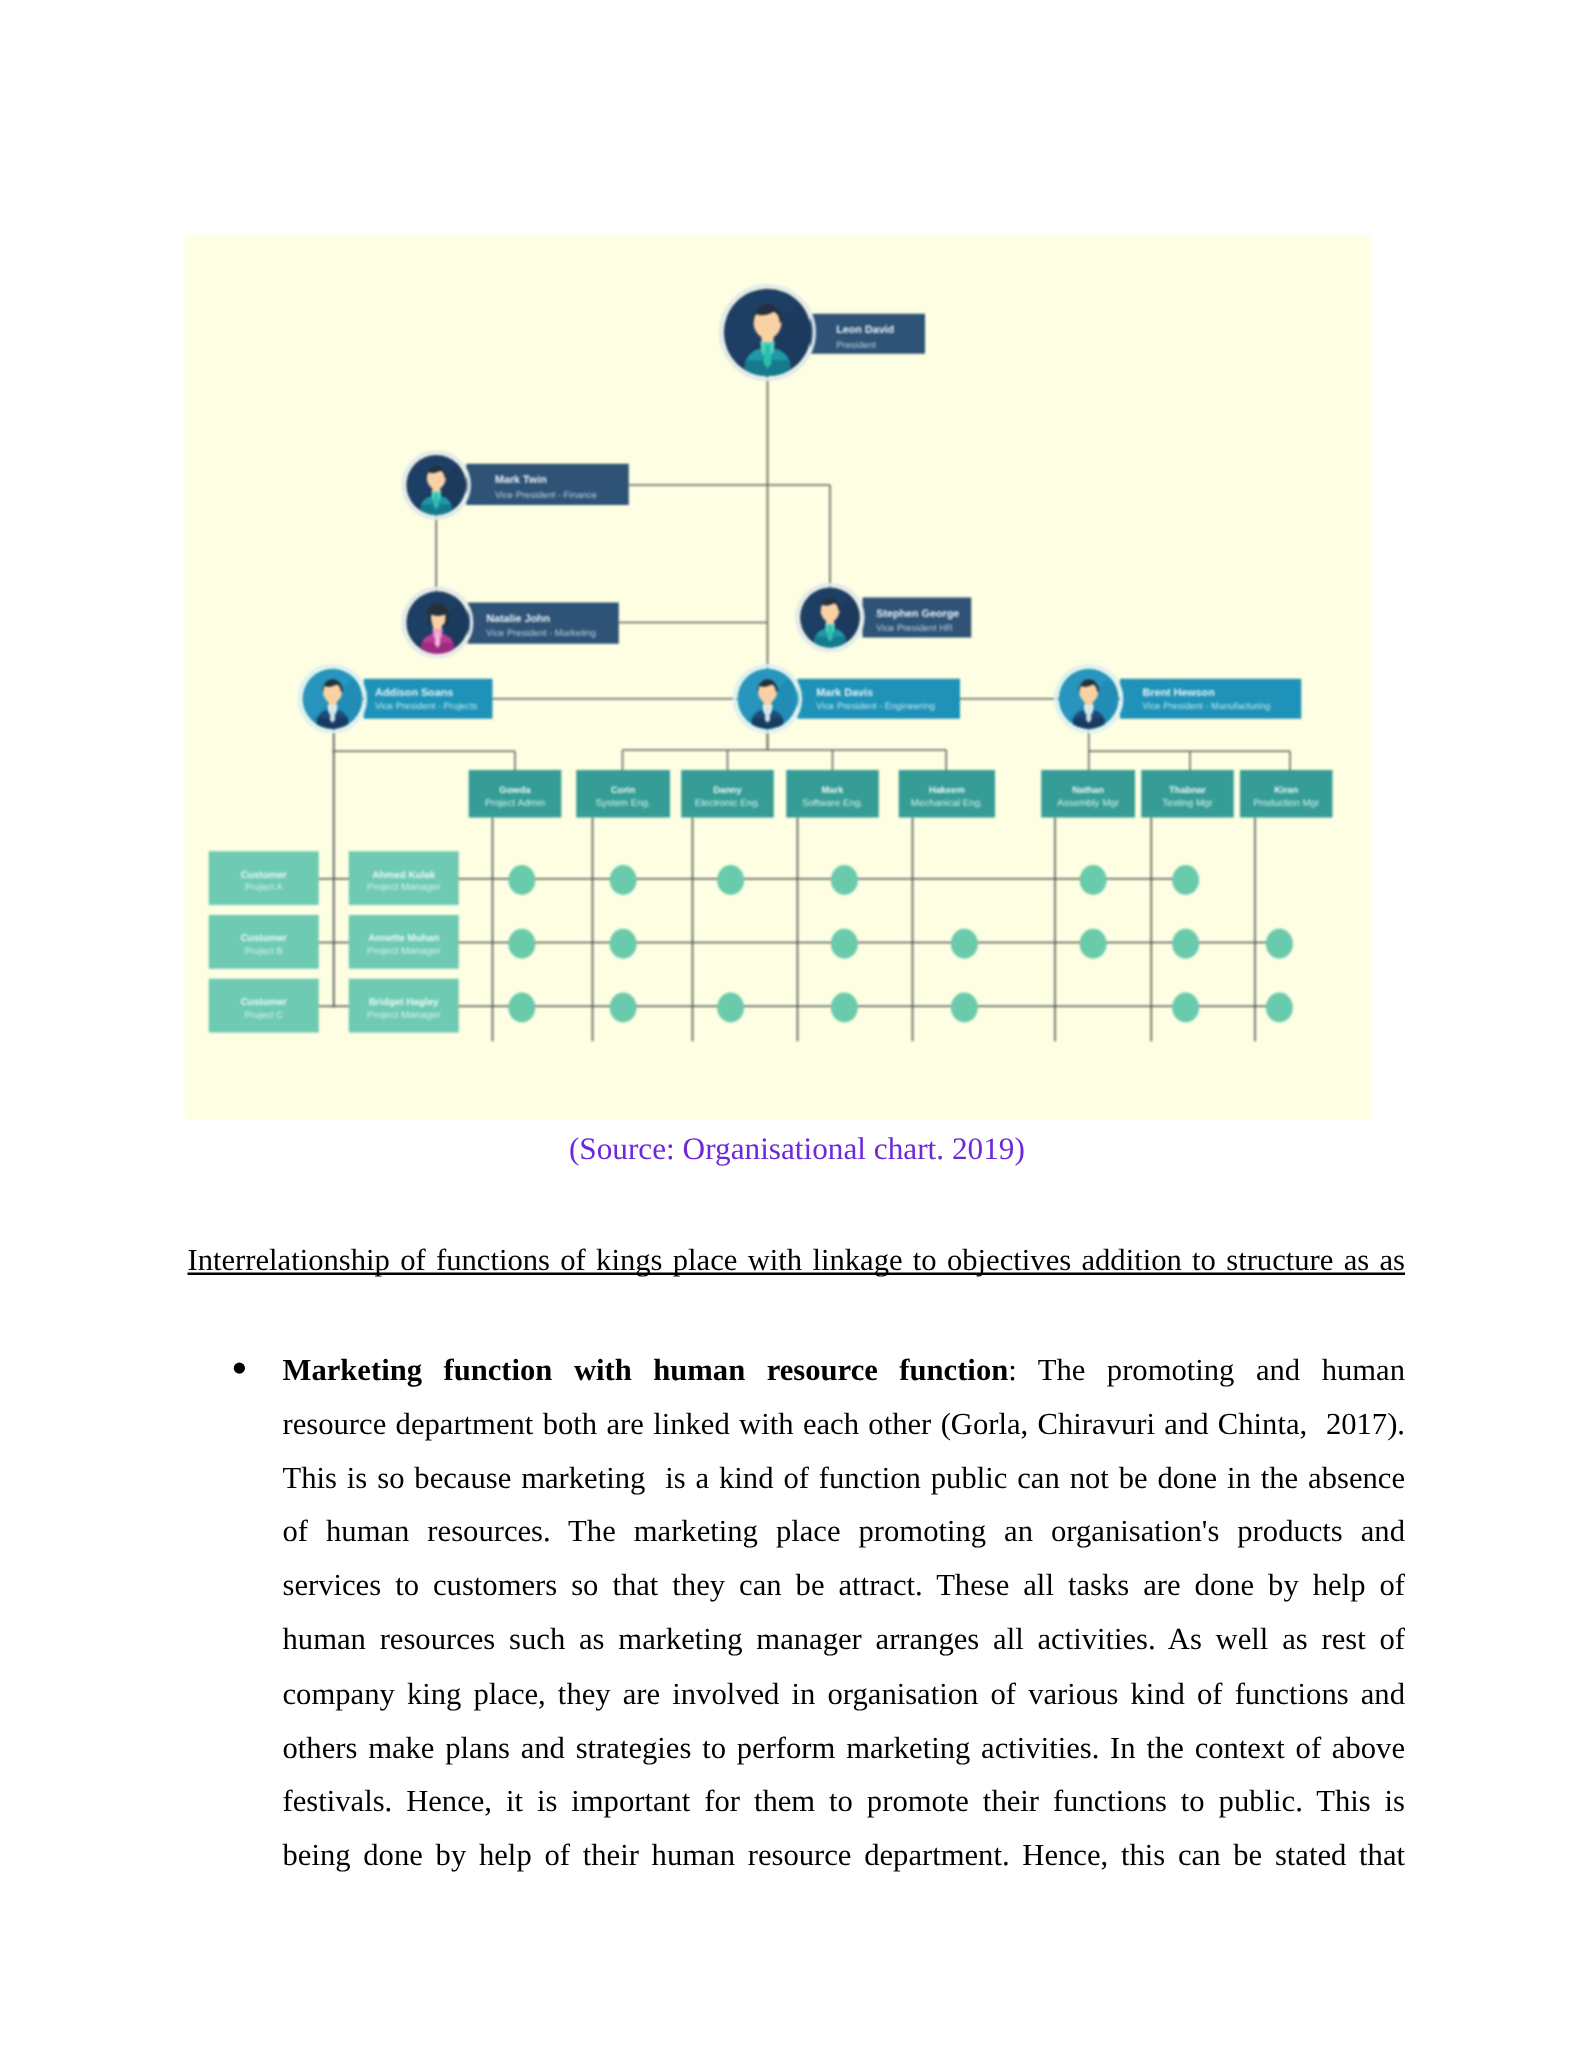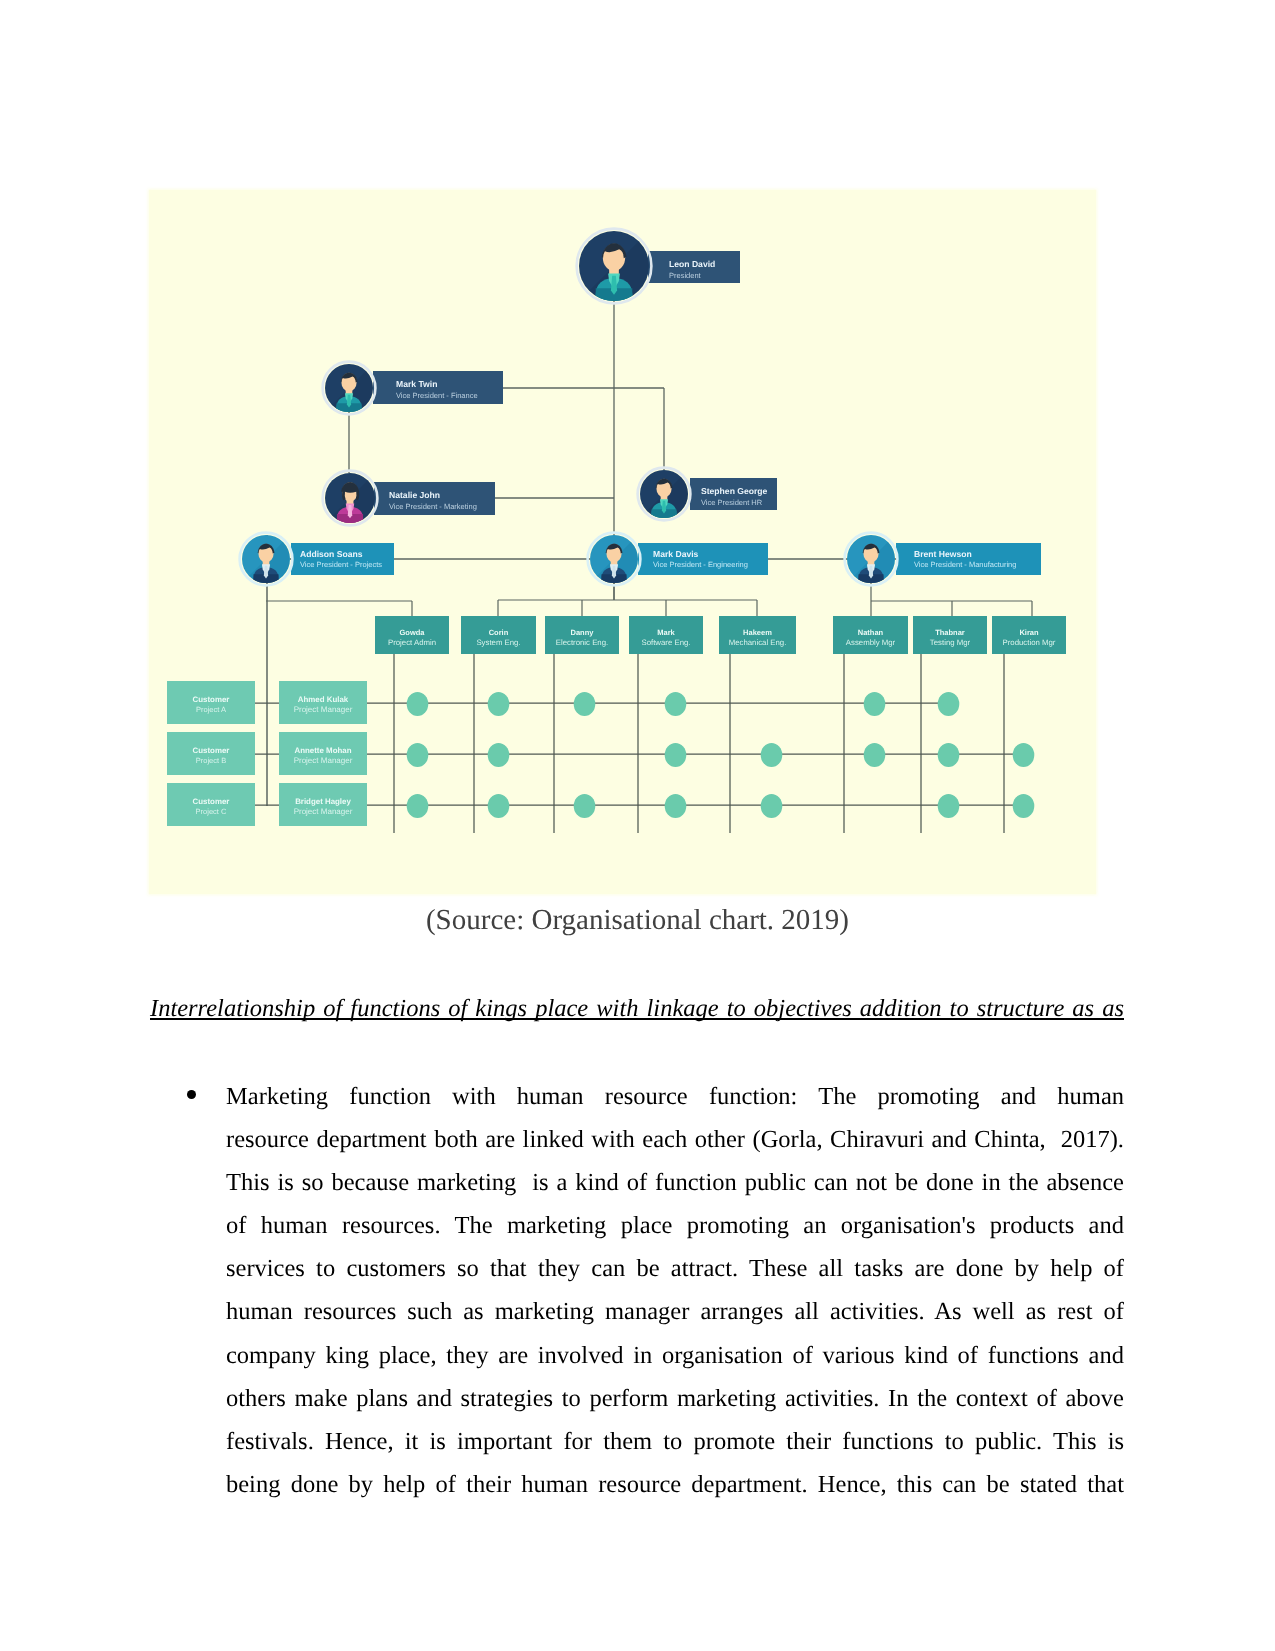--- a/index.html
+++ b/index.html
@@ -1,30 +1,30 @@
 <!DOCTYPE html>
 <html><head>
 <meta charset="utf-8">
 <title>Document</title>
 <style>
   html,body{margin:0;padding:0;}
   body{width:1275px;height:1651px;background:#ffffff;font-family:"Liberation Serif",serif;overflow:hidden;-webkit-font-smoothing:antialiased;text-rendering:geometricPrecision;}
   .page{position:relative;width:1045px;height:1651px;}
   .chart-figure{position:absolute;left:149px;top:190px;width:947px;height:704px;background:#fdfee2;overflow:hidden;box-shadow:0 0 3px 1px rgba(253,254,226,0.9);}
   .chart-figure svg{display:block;filter:blur(0.78px) saturate(0.97);}
-  .caption{position:absolute;left:150px;top:905px;width:975px;text-align:center;font-size:29px;line-height:30px;color:#404040;}
-  .heading{position:absolute;left:150px;top:987px;width:974px;font-size:24.5px;font-style:italic;}
+  .caption{position:absolute;left:150px;top:905px;width:975px;text-align:center;font-size:25px;line-height:30px;color:#6d28d9;}
+  .heading{position:absolute;left:150px;top:987px;width:974px;font-size:24.5px;}
   .hline{height:43.1px;line-height:43.1px;white-space:nowrap;}
   .hline > span{display:inline-block;text-decoration:underline;text-decoration-skip-ink:none;text-underline-offset:2.2px;text-decoration-thickness:1.5px;}
   .hline.justify > span{display:block;text-align:justify;text-align-last:justify;}
   .bullet-block{position:absolute;left:150px;top:1075px;width:974px;font-size:24.5px;}
   .pline{height:43.1px;line-height:43.1px;position:relative;padding-left:76px;}
   .pline > .txt{display:block;text-align:justify;text-align-last:justify;white-space:pre-wrap;}
   .bullet-marker{position:absolute;left:37.3px;top:15px;width:9.2px;height:9.2px;border-radius:50%;background:#000;font-size:0;color:transparent;}
-  .bullet-block b{font-weight:normal;}
+  .bullet-block b{font-weight:bold;}
 </style>
 </head>
 <body>
 
 <div class="page">
   <div class="chart-figure">
     <svg id="org-svg" width="947" height="704" viewBox="149 190 947 704">
         <line x1="614" y1="301" x2="614" y2="600" stroke="#5b6660" stroke-width="1.3"></line>
         <line x1="503" y1="388" x2="664" y2="388" stroke="#5b6660" stroke-width="1.3"></line>
         <line x1="664" y1="388" x2="664" y2="470" stroke="#5b6660" stroke-width="1.3"></line>

